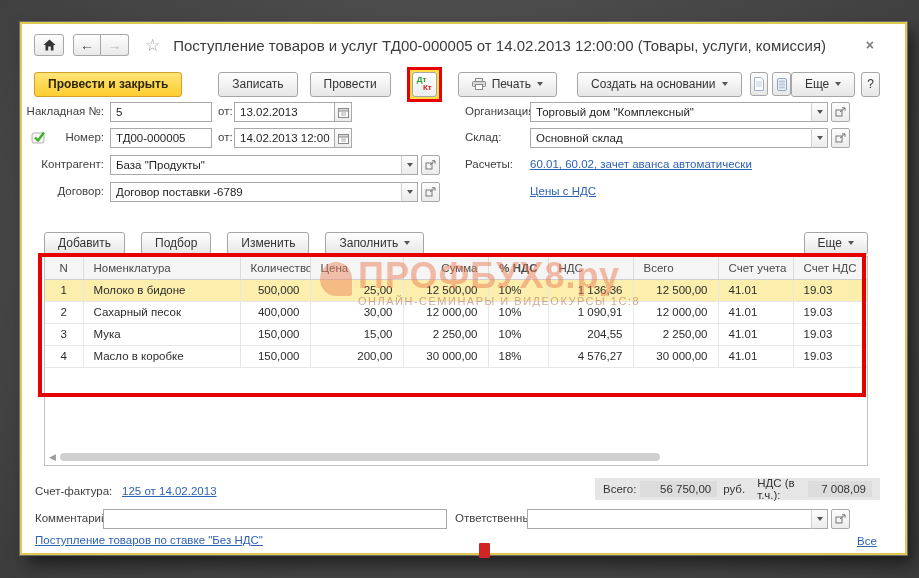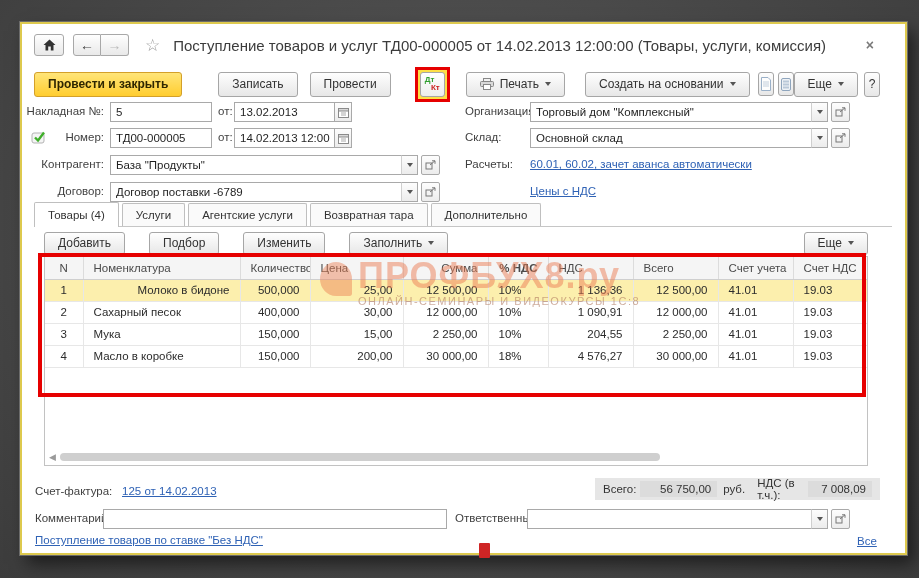--- a/index.html
+++ b/index.html
@@ -18,21 +18,21 @@
   .arrow-fwd{font-size:14px;font-weight:bold;color:#b9b9b9;line-height:1;}
   .star{margin-left:16px;color:#9d9d9d;font-size:17px;line-height:1;}
   .doc-title{margin-left:13px;font-size:15px;color:#3c3c3c;white-space:nowrap;overflow:hidden;}
   .close-x{margin-left:auto;margin-right:16px;color:#7a7a7a;font-size:14px;font-weight:bold;line-height:1;}
 
   
   .toolbar{position:absolute;left:12px;top:46px;width:858px;height:28px;display:flex;align-items:center;}
   .btn{height:25px;padding:0 13px;border:1px solid #a6a6a6;border-radius:3px;background:linear-gradient(#fefefe,#e7e7e7);font-size:12px;color:#333;display:inline-flex;align-items:center;gap:6px;box-sizing:border-box;white-space:nowrap;}
   .btn-primary{background:linear-gradient(#ffe578,#ffcd30);border-color:#d3a02a;font-weight:bold;color:#2e2600;}
   .caret{width:0;height:0;border-left:3.5px solid transparent;border-right:3.5px solid transparent;border-top:4px solid #555;display:inline-block;}
-  .dtkt-annot{border:3px solid #e60000;padding:2px;display:inline-flex;margin-left:24px;background:#fde047;}
+  .dtkt-annot{border:3px solid #e60000;padding:2px;display:inline-flex;margin-left:16px;background:#fde047;}
   .dtkt-btn{width:25px;height:25px;border:1px solid #a6a6a6;border-radius:3px;background:linear-gradient(#fff,#ededed);font-size:8px;font-weight:bold;line-height:1.1;display:flex;flex-direction:column;box-sizing:border-box;padding:3px 4px;}
   .dt{color:#2f9e2f;align-self:flex-start;}
   .kt{color:#cc2020;align-self:flex-end;}
   .icon-btn{width:24px;height:24px;padding:0;justify-content:center;}
   .help-btn{width:24px;}
 
   
   .f-label{position:absolute;font-size:11.5px;color:#3f3f3f;white-space:nowrap;}
   .lab-r{text-align:right;width:82px;left:0;}
   .txt{position:absolute;height:20px;border:1px solid #a9a9a9;box-sizing:border-box;font-size:11.5px;color:#1f1f1f;padding:0 5px;font-family:"Liberation Sans",sans-serif;background:#fff;}
@@ -43,21 +43,21 @@
   .cal-btn{width:18px;margin-left:-1px;border:1px solid #a9a9a9;background:linear-gradient(#fdfdfd,#ececec);display:inline-flex;align-items:center;justify-content:center;box-sizing:border-box;height:20px;}
   .link{color:#2f62b5;text-decoration:underline;font-size:11.5px;white-space:nowrap;cursor:pointer;}
   .abs-link{position:absolute;}
 
   
   .tabs{position:absolute;left:12px;top:178px;width:858px;height:25px;border-bottom:1px solid #c6c6c6;display:flex;align-items:flex-end;box-sizing:border-box;}
   .tab{height:23px;line-height:22px;border:1px solid #bfbfbf;border-bottom:none;background:#fafafa;padding:0 13px;font-size:11.5px;color:#333;border-radius:2px 2px 0 0;margin-right:3px;box-sizing:border-box;white-space:nowrap;}
   .tab.active{background:#fff;height:25px;line-height:24px;margin-bottom:-1px;}
 
   
-  .tbl-toolbar{position:absolute;left:22px;top:207px;width:848px;height:24px;display:flex;align-items:center;gap:24px;}
+  .tbl-toolbar{position:absolute;left:22px;top:207px;width:848px;height:24px;display:flex;align-items:center;gap:16px;}
   .tbl-toolbar .btn{height:23px;}
   .more-right{margin-left:auto;margin-right:24px;}
 
   
   .grid-wrap{position:absolute;left:22px;top:232px;width:824px;height:210px;border:1px solid #c2c2c2;box-sizing:border-box;background:#fff;overflow:hidden;}
   table.grid{border-collapse:collapse;table-layout:fixed;width:822px;font-size:11.5px;color:#2b2b2b;}
   table.grid th{height:22px;background:#f5f5f5;font-weight:normal;color:#4a4a4a;border-right:1px solid #dcdcdc;border-bottom:1px solid #cfcfcf;padding:0 10px;white-space:nowrap;overflow:hidden;box-sizing:border-box;}
   table.grid td{height:22px;border-right:1px solid #e7e7e7;border-bottom:1px solid #e7e7e7;padding:0 10px;white-space:nowrap;overflow:hidden;box-sizing:border-box;}
   table.grid tr.selected td{background:#fcefad;}
   table.grid td.sel-cell{background:#ffd435;}
@@ -246,27 +246,20 @@
             <rect x="1" y="3" width="6" height="6" fill="none" stroke="#777"></rect>
             <path d="M5 5 L10 0.8 M10 0.8 h-3 M10 0.8 v3" stroke="#777" fill="none"></path>
           </svg>
       </span>
     </span>
 
     <span class="f-label" style="left:443px;top:134px;">Расчеты:</span>
     <span class="link abs-link" style="left:508px;top:134px;">60.01, 60.02, зачет аванса автоматически</span>
     <span class="link abs-link" style="left:508px;top:161px;">Цены с НДС</span>
 
-    <div class="tabs">
-      <span class="tab active">Товары (4)</span>
-      <span class="tab">Услуги</span>
-      <span class="tab">Агентские услуги</span>
-      <span class="tab">Возвратная тара</span>
-      <span class="tab">Дополнительно</span>
-    </div>
 
     <div class="tbl-toolbar">
       <button class="btn">Добавить</button>
       <button class="btn">Подбор</button>
       <button class="btn">Изменить</button>
       <button class="btn">
         <span>Заполнить</span>
         <span class="caret"></span>
       </button>
       <button class="btn more-right">
@@ -299,21 +292,21 @@
               <th style="text-align: right; font-weight: bold;">% НДС</th>
               <th style="text-align: left;">НДС</th>
               <th style="text-align: left;">Всего</th>
               <th style="text-align: left;">Счет учета</th>
               <th style="text-align: left;">Счет НДС</th>
             </tr>
           </thead>
           <tbody>
             <tr class="selected">
               <td class="sel-cell" style="text-align: center;">1</td>
-              <td style="text-align: right;">Молоко в бидоне</td>
+              <td style="text-align: left;">Молоко в бидоне</td>
               <td style="text-align: right;">500,000</td>
               <td style="text-align: right;">25,00</td>
               <td style="text-align: right;">12&nbsp;500,00</td>
               <td style="text-align: left;">10%</td>
               <td style="text-align: right;">1&nbsp;136,36</td>
               <td style="text-align: right;">12&nbsp;500,00</td>
               <td style="text-align: left;">41.01</td>
               <td style="text-align: left;">19.03</td>
             </tr>
             <tr>

